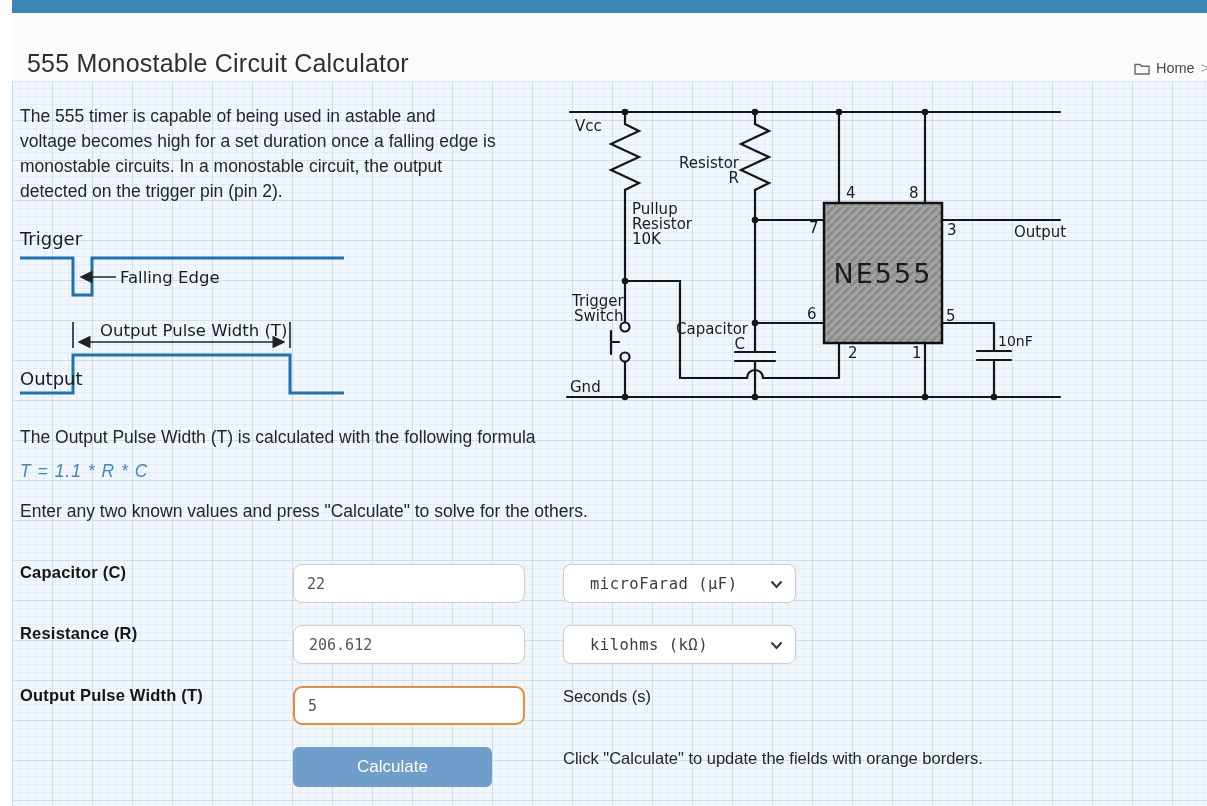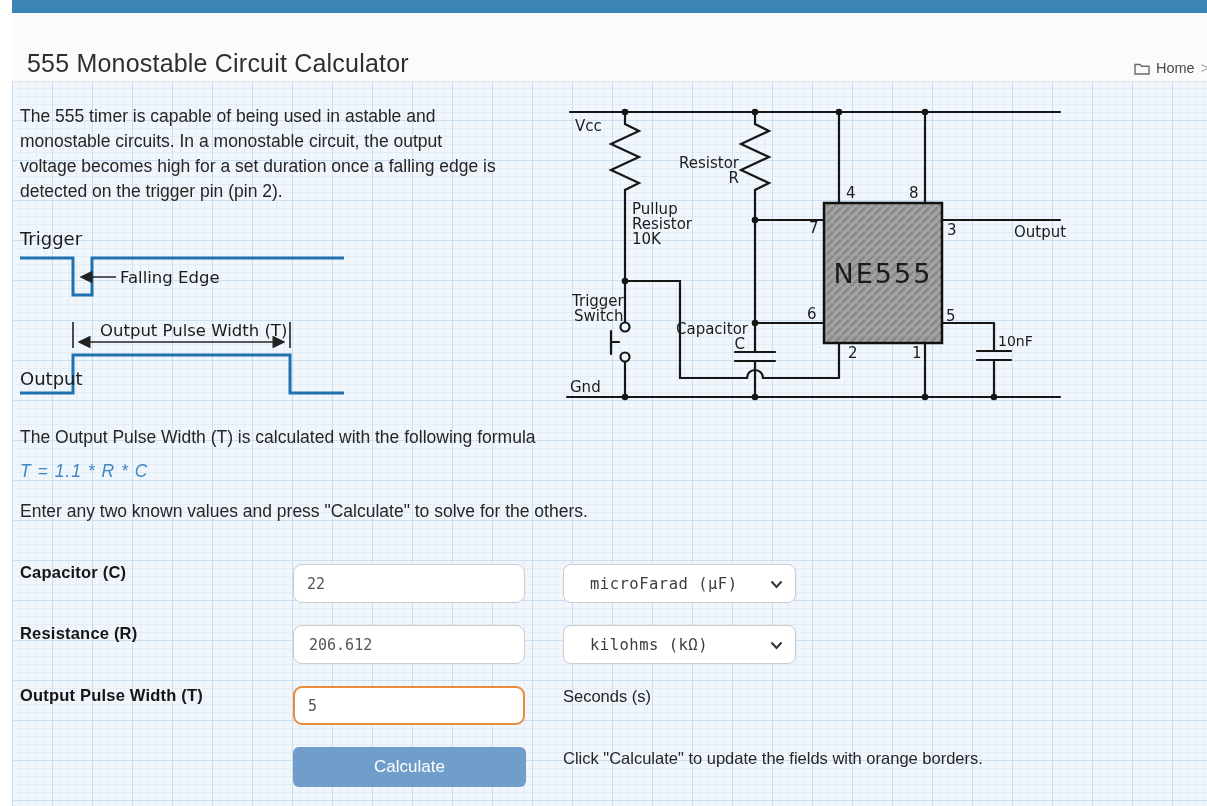--- a/index.html
+++ b/index.html
@@ -37,21 +37,21 @@
   .txt-input.orange{border:2px solid var(--accent-orange,#e98b39);}
   .unit-select{
     position:absolute;left:551px;width:233px;height:39px;box-sizing:border-box;
     border:1px solid #cccccc;border-radius:8px;background:#fff;
     font-family:"DejaVu Sans Mono", monospace;font-size:15.5px;color:#3c3c3c;
     display:flex;align-items:center;padding-left:26px;cursor:pointer;letter-spacing:0.5px;
   }
   .unit-select .chev{position:absolute;right:12px;top:15px;}
   .unit-text{position:absolute;left:551px;font-size:16.5px;color:#222;}
   .calc-btn{
-    position:absolute;left:281px;top:747px;width:233px;height:40px;
+    position:absolute;left:281px;top:747px;width:199px;height:40px;
     background:var(--button-blue,#6f9ecb);border:none;border-radius:6px;
     color:#fff;font-size:17px;font-family:"Liberation Sans",sans-serif;cursor:pointer;
   }
   .note{position:absolute;left:551px;top:749px;font-size:16.5px;color:#262626;}
 </style>
 </head>
 <body>
 
 <div class="page">
 
@@ -64,22 +64,22 @@
         <path d="M1,2.5 H6 L7.5,4.2 H15 V12 H1 Z" fill="none" stroke="#6a6a6a" stroke-width="1.4"></path>
       </svg>
       <span>Home</span>
       <span class="sep">&gt;</span>
       <span>55</span>
     </div>
   </div>
 
   <div class="intro hand">
     <div>The 555 timer is capable of being used in astable and</div>
+    <div>voltage becomes high for a set duration once a falling edge is</div>
     <div>monostable circuits. In a monostable circuit, the output</div>
-    <div>voltage becomes high for a set duration once a falling edge is</div>
     <div>detected on the trigger pin (pin 2).</div>
   </div>
 
   <svg class="svg-abs" style="left:0;top:225px" width="340" height="180" viewBox="0 0 340 180">
     <defs>
       <marker id="arr" viewBox="0 0 10 10" refX="9" refY="5" markerWidth="8" markerHeight="8" orient="auto-start-reverse">
         <path d="M0,0 L10,5 L0,10 Z" fill="#222"></path>
       </marker>
     </defs>
     <text x="8" y="20" font-size="18">Trigger</text>

